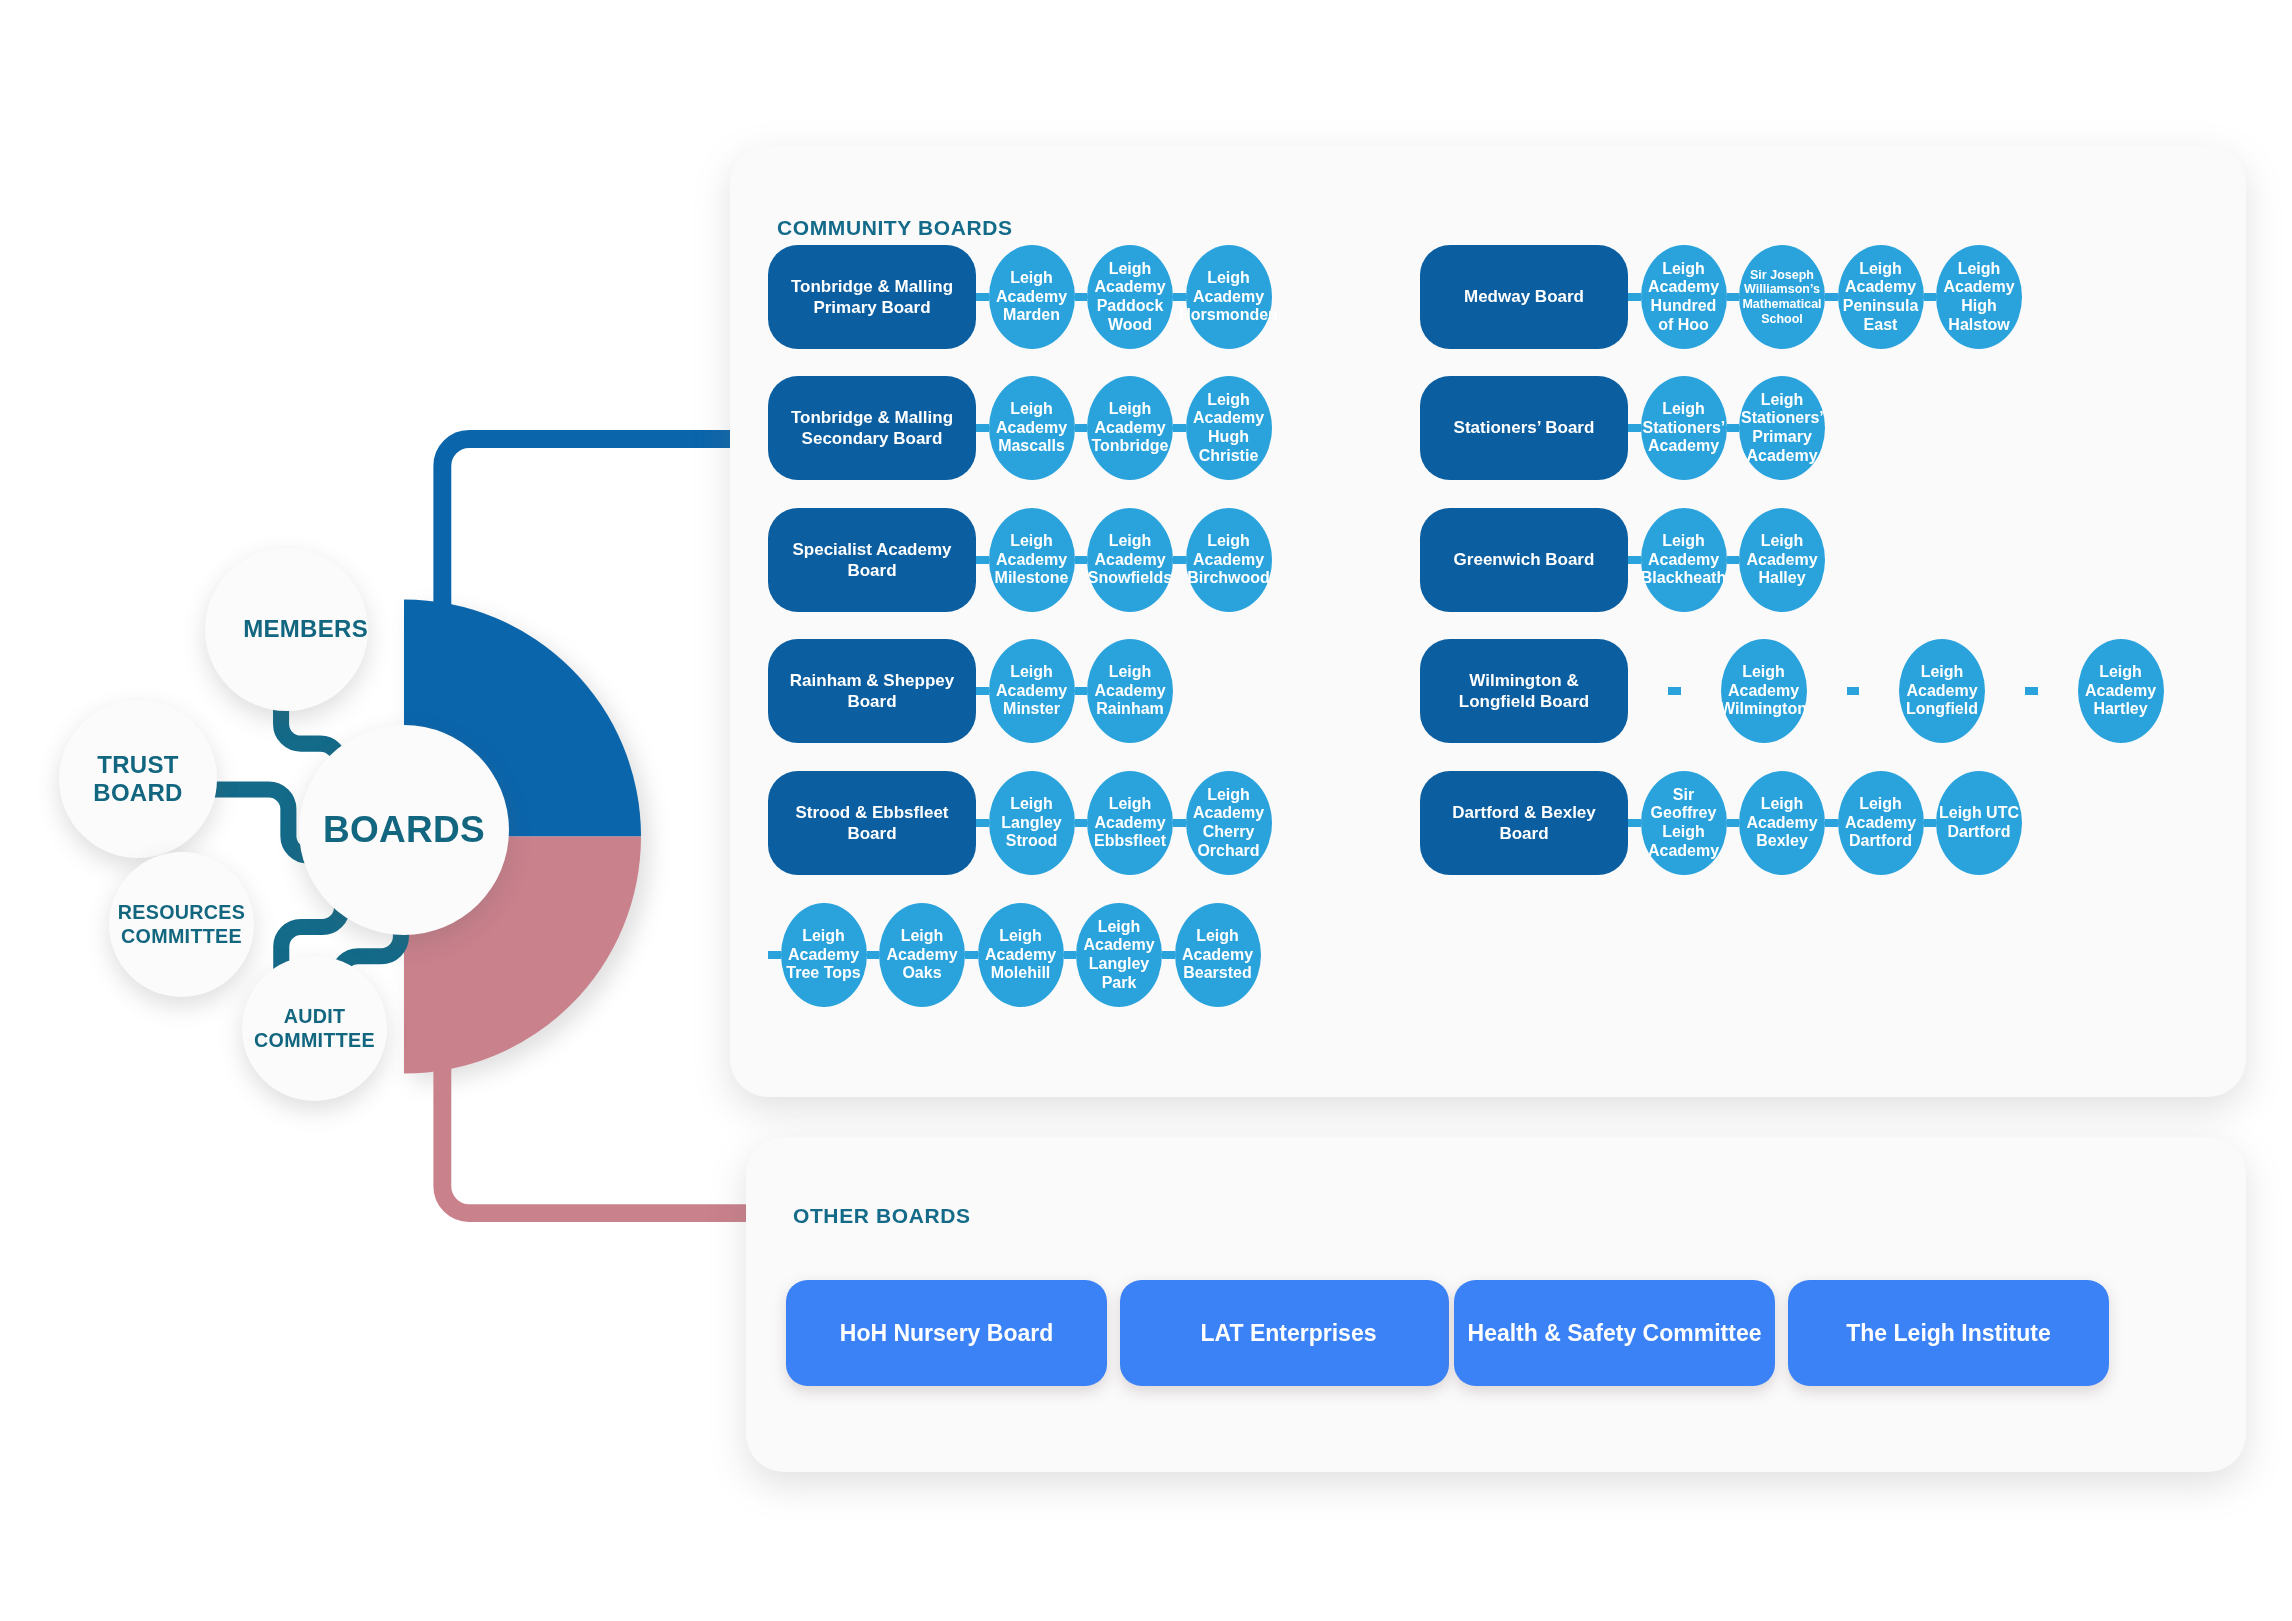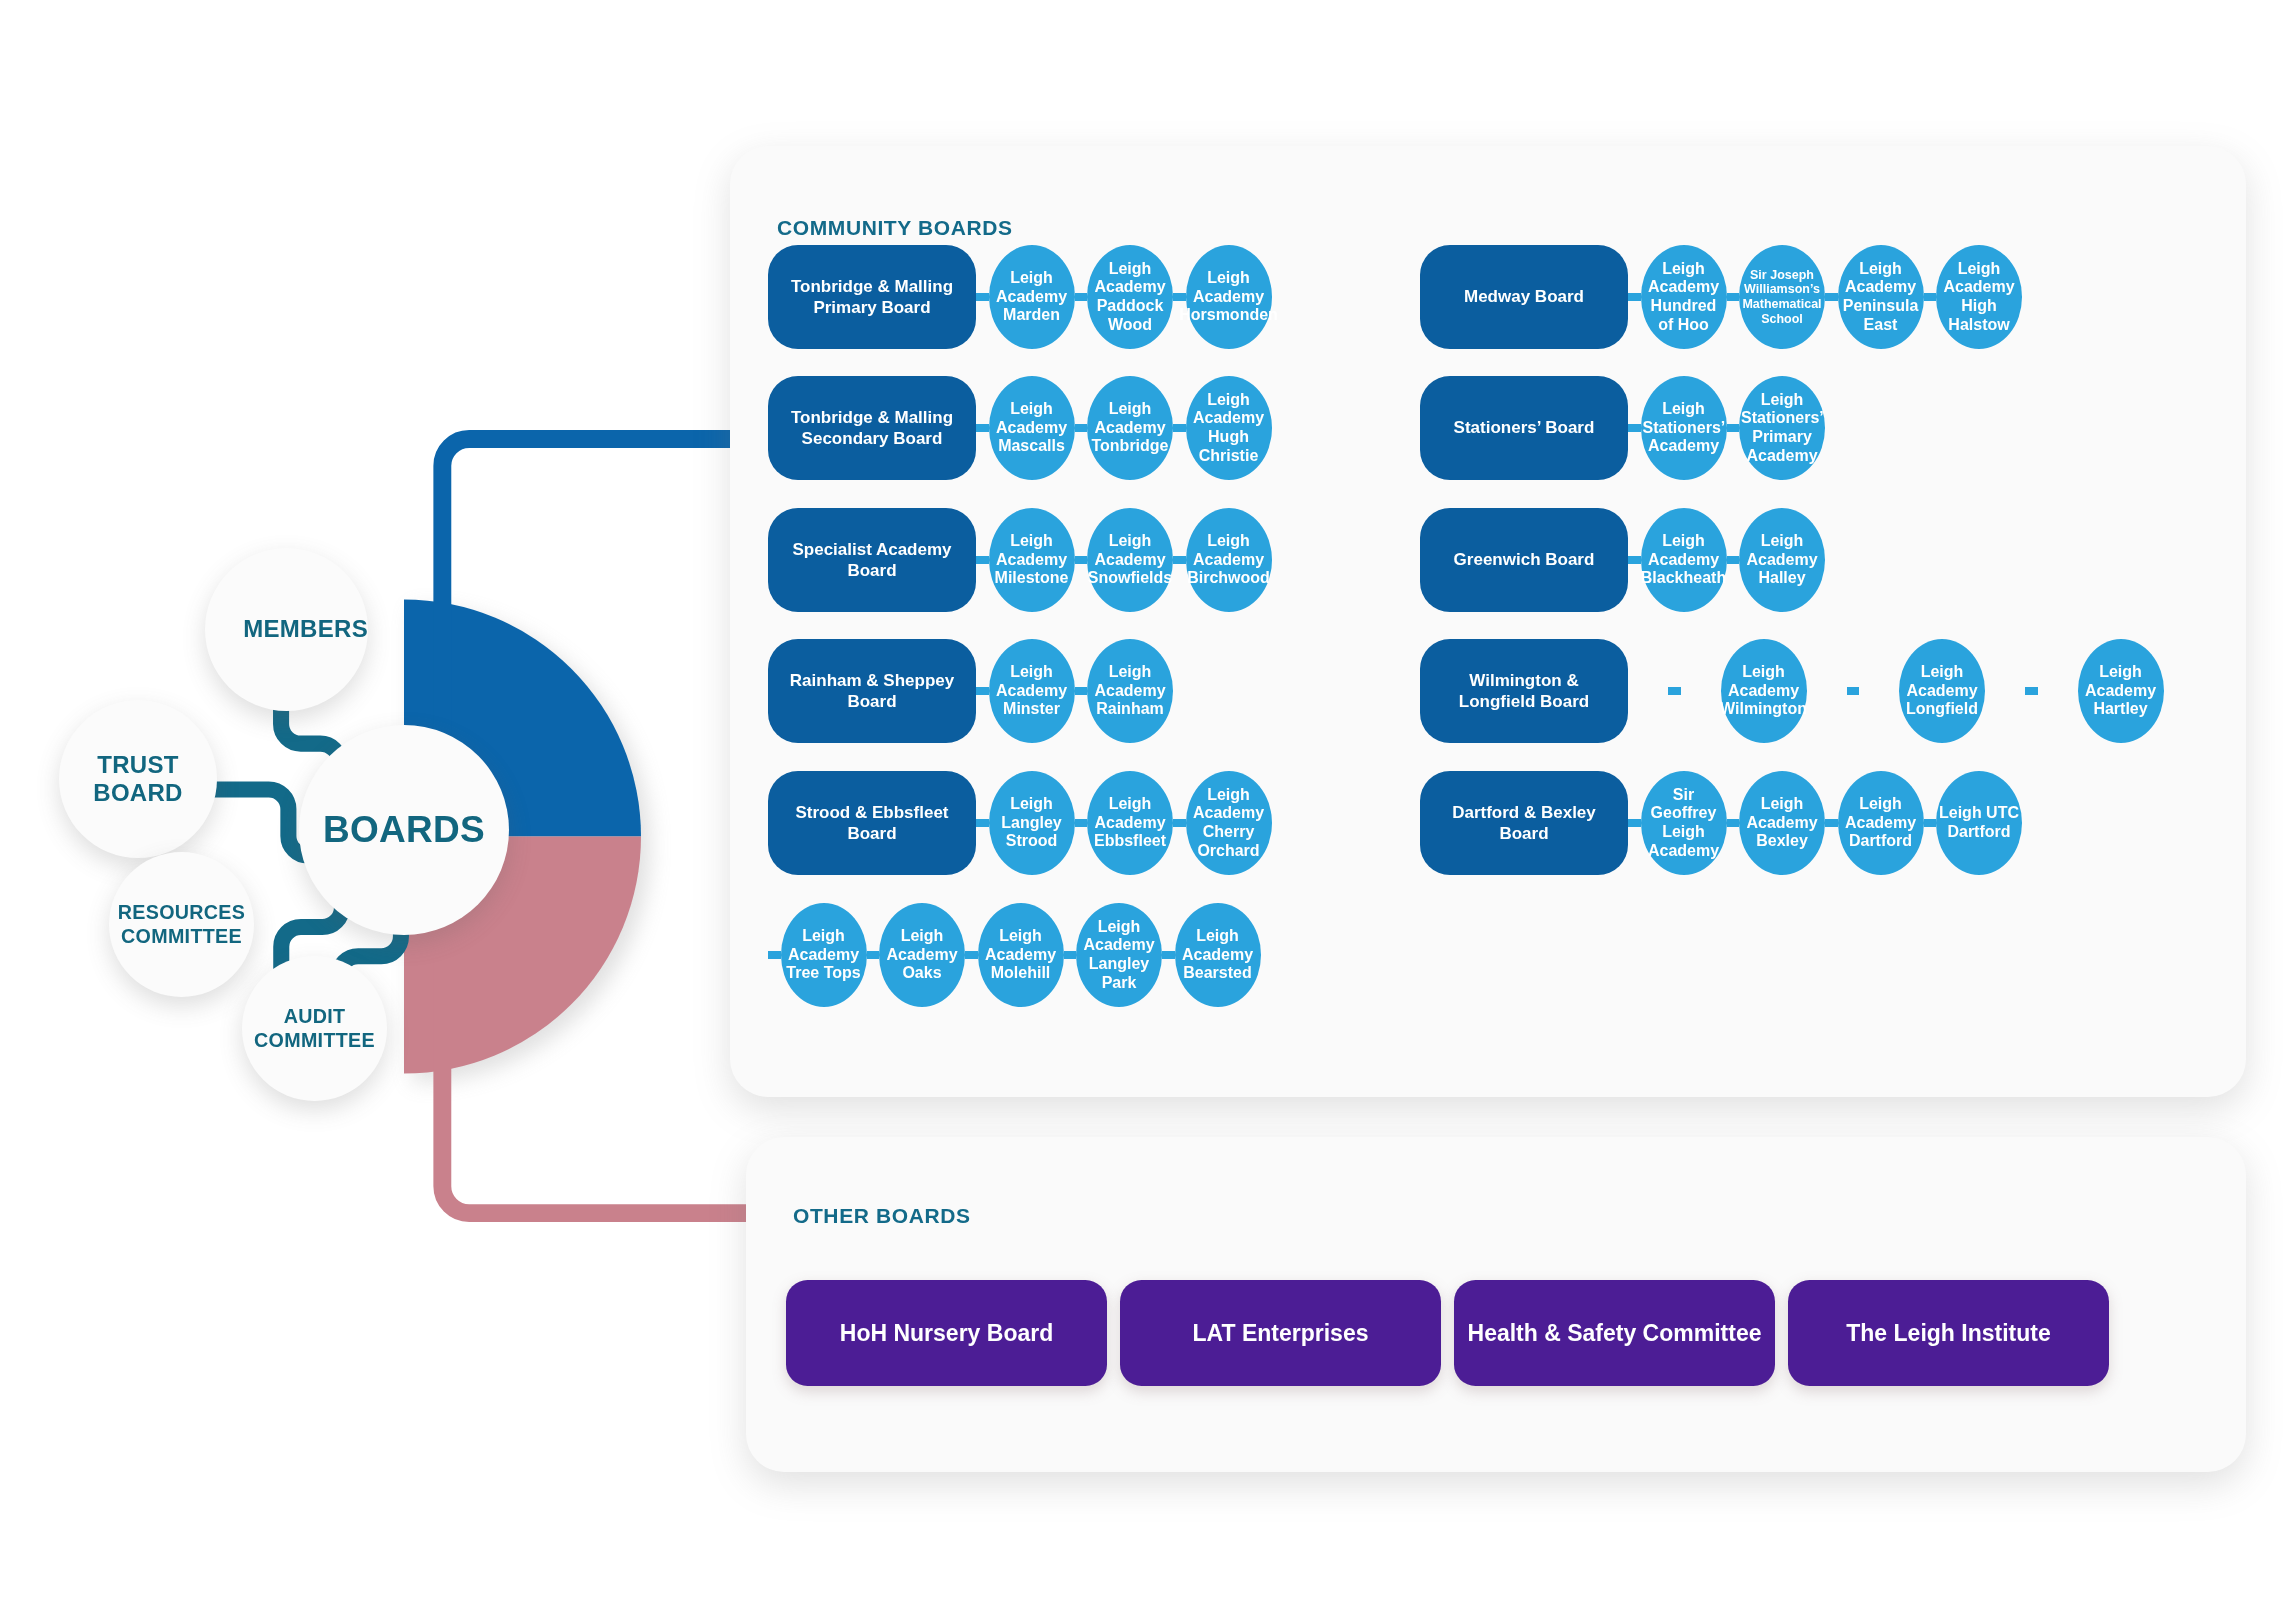--- a/index.html
+++ b/index.html
@@ -75,21 +75,21 @@
     display:flex;align-items:center;justify-content:center;
     text-align:center;font-size:16px;font-weight:bold;line-height:1.16;
     padding:0 2.7px;box-sizing:border-box;
     position:relative;z-index:2;
   }
   .acad.tiny{font-size:12.5px;line-height:1.18;}
 
   
   .other-pill{
     position:absolute;height:106px;border-radius:21.5px;
-    background:#4c1d95;color:#ffffff;
+    background:#3b82f6;color:#ffffff;
     display:flex;align-items:center;justify-content:center;
     text-align:center;font-size:23px;font-weight:bold;line-height:1.25;
     box-shadow:0 5.4px 14.3px rgba(140,110,115,.25);
   }
 </style>
 </head>
 <body>
 
 <div id="stage">
 
@@ -246,20 +246,20 @@
           <div class="link"></div>
           <div class="acad">Leigh UTC Dartford</div>
         </div>
       </div>
   </div>
 
   <div class="panel" id="panel-other">
     <div class="panel-title" id="title-other">OTHER BOARDS</div>
     <div id="other-items">
         <div class="other-pill" style="left: 40px; top: 143px; width: 321px;">HoH Nursery Board</div>
-        <div class="other-pill" style="left: 374px; top: 143px; width: 321px;">LAT Enterprises</div>
+        <div class="other-pill" style="left: 374px; top: 143px; width: 321px; padding-left: 8px;">LAT Enterprises</div>
         <div class="other-pill" style="left: 708px; top: 143px; width: 321px;">Health &amp; Safety Committee</div>
         <div class="other-pill" style="left: 1042px; top: 143px; width: 321px;">The Leigh Institute</div>
       </div>
   </div>
 
 </div>
 
 
 </body></html>

